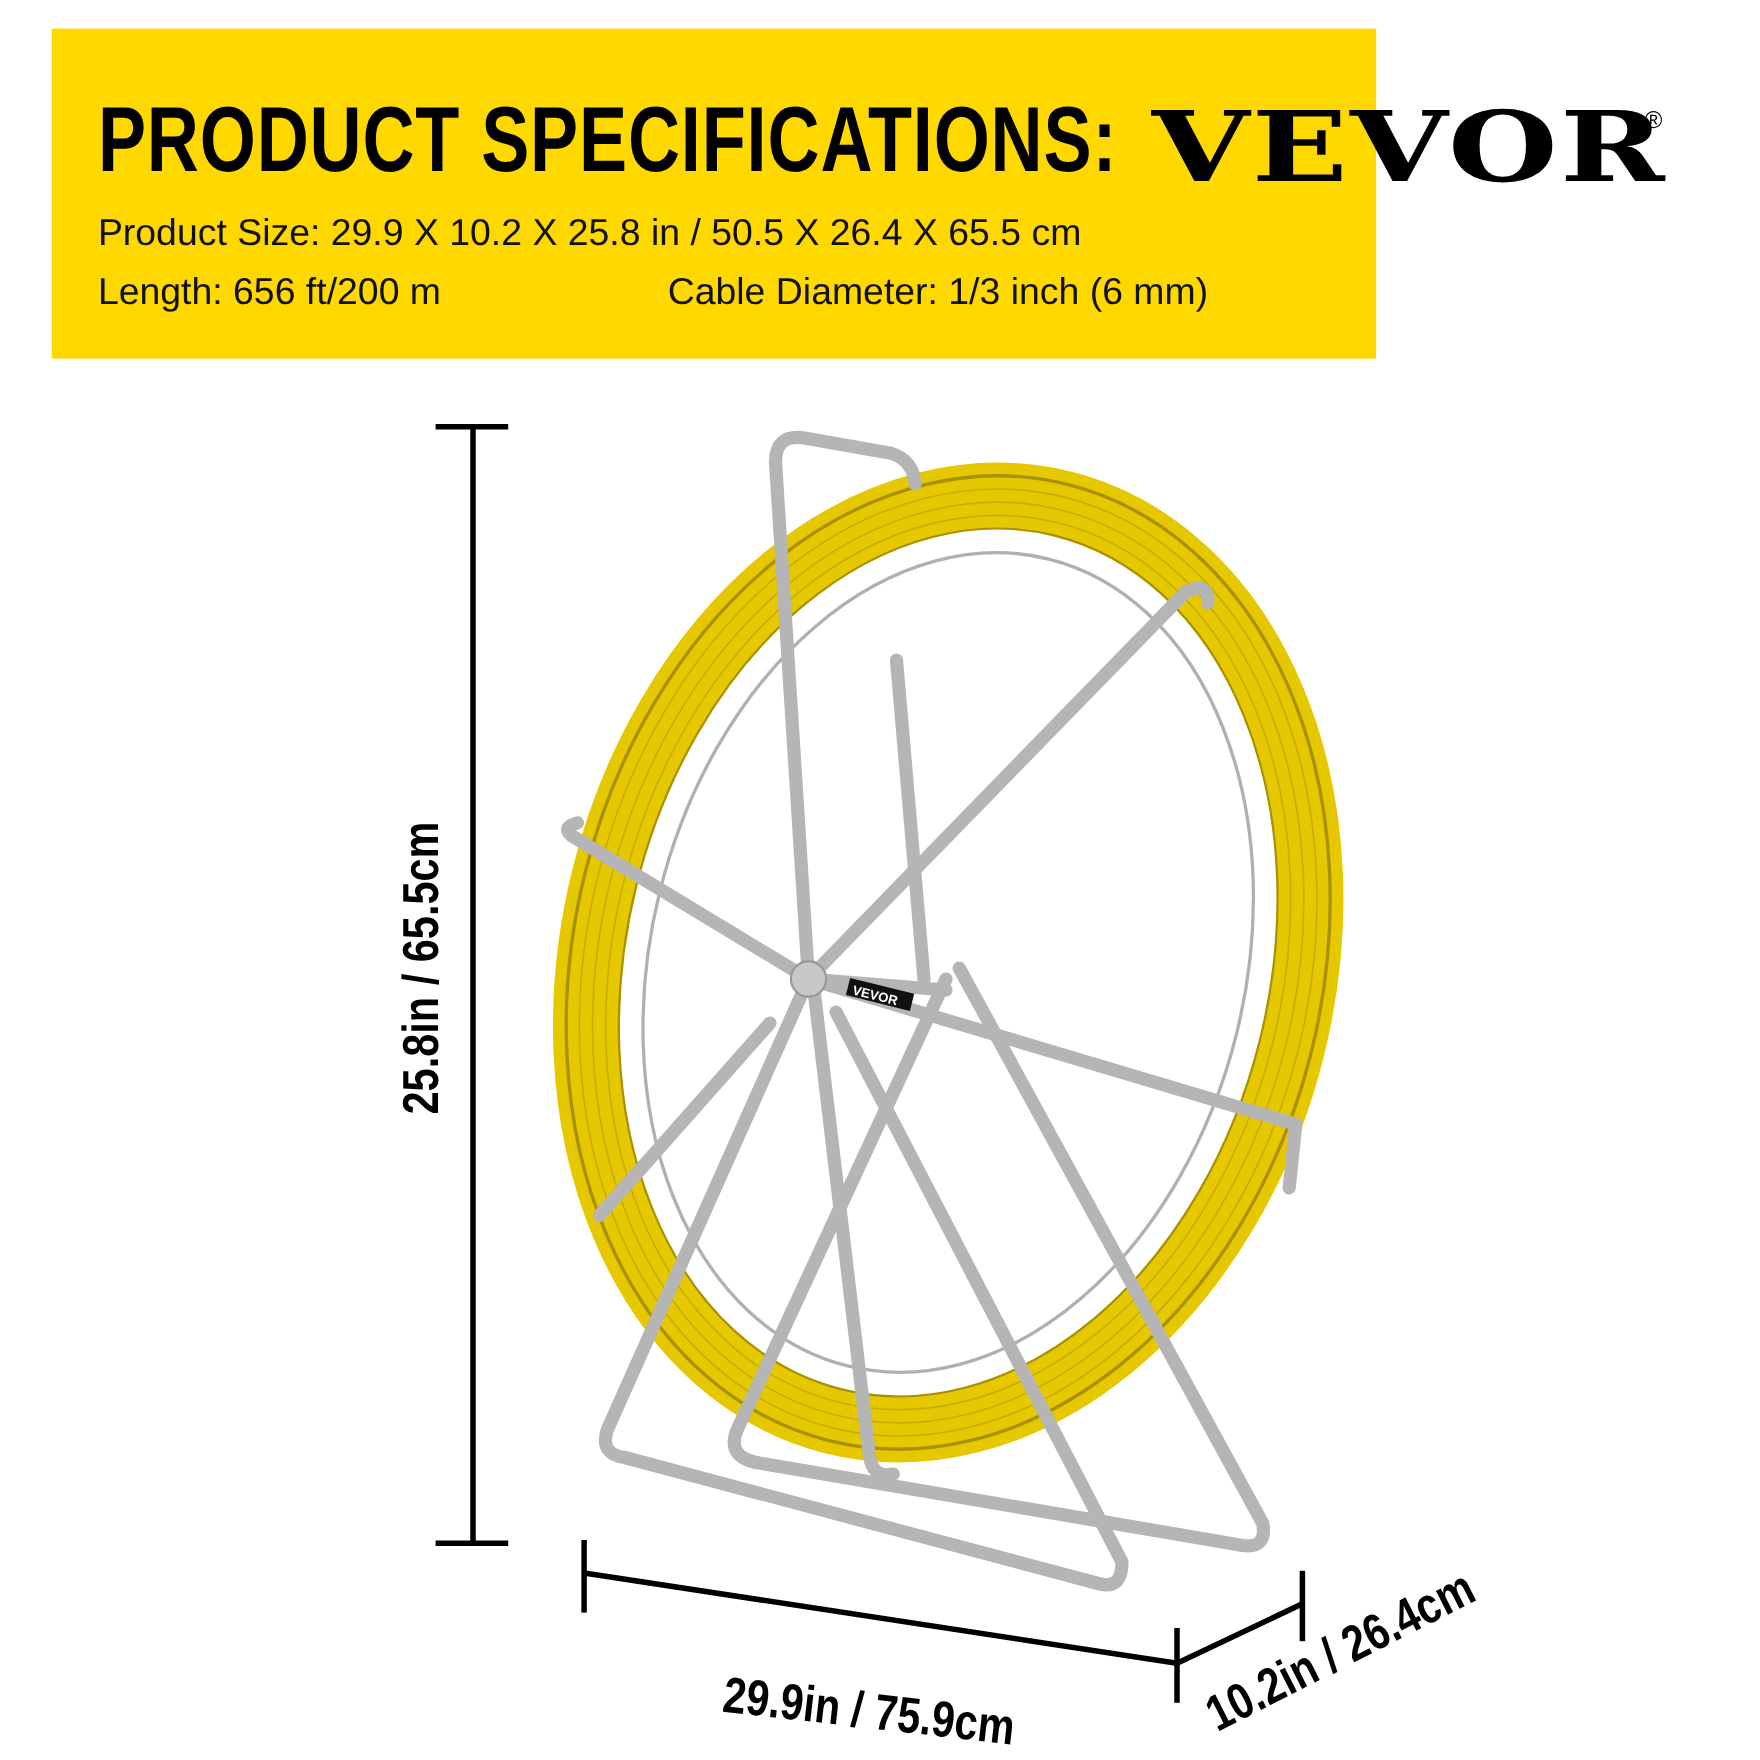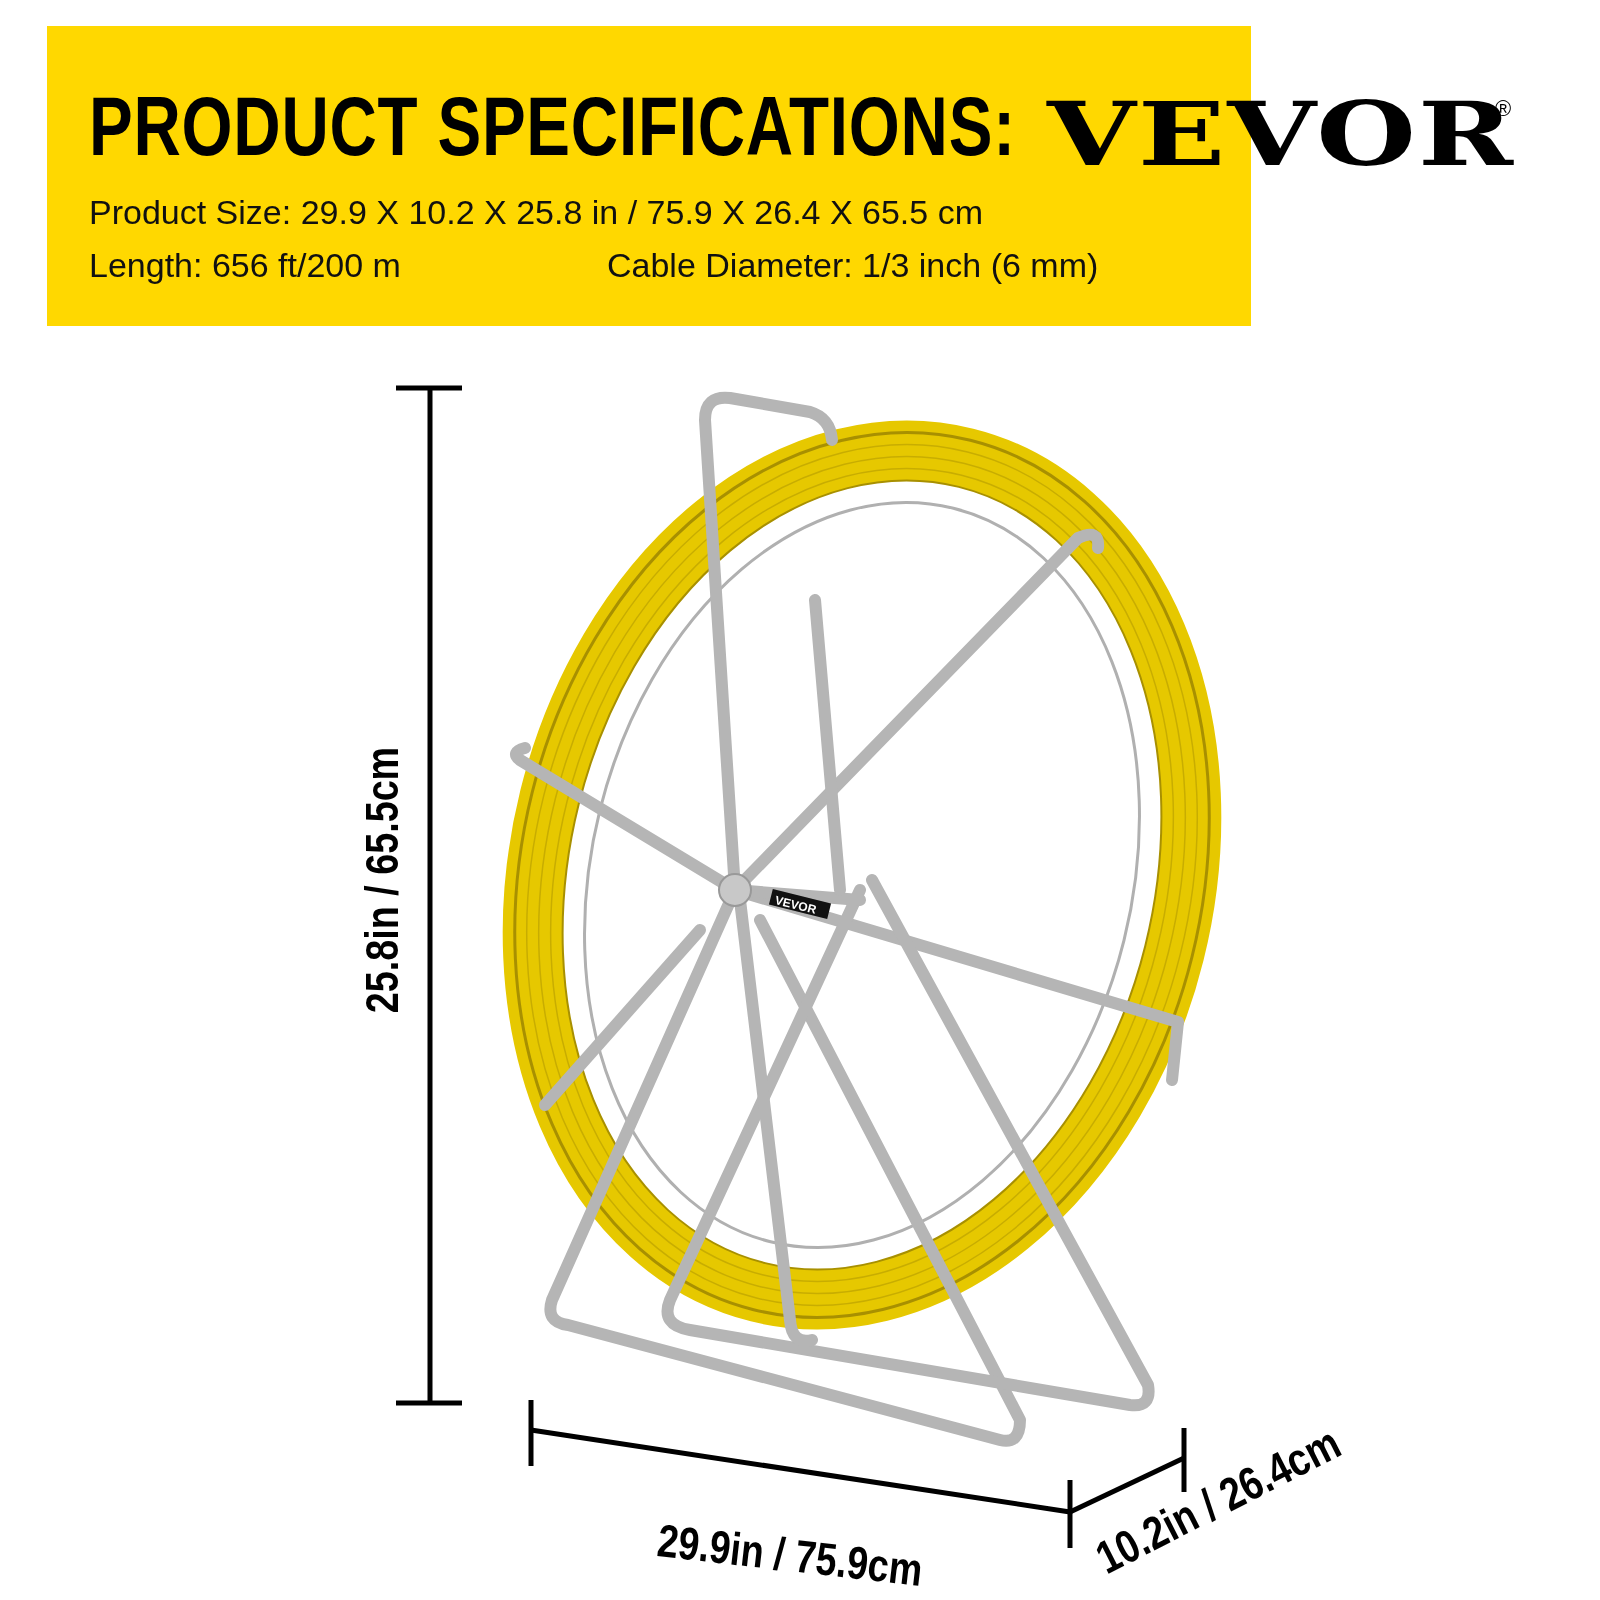--- a/index.html
+++ b/index.html
@@ -18,21 +18,21 @@
   .dim-d { left: 1218px; top: 1500px; transform: translate(-50%, -50%) rotate(-27deg) scaleX(0.82); }
   svg.art { position: absolute; left: 0; top: 0; }
 </style>
 </head>
 <body>
 
 <div class="banner">
   <div class="title">PRODUCT SPECIFICATIONS:</div>
   <div class="brand">VEVOR</div>
   <div class="reg">®</div>
-  <div class="spec size">Product Size: 29.9 X 10.2 X 25.8 in / 75.9 X 26.4 X 65.5 cm</div>
+  <div class="spec size">Product Size: 29.9 X 10.2 X 25.8 in / 50.5 X 26.4 X 65.5 cm</div>
   <div class="spec len">Length: 656 ft/200 m</div>
   <div class="spec dia">Cable Diameter: 1/3 inch (6 mm)</div>
 </div>
 
 <svg class="art" width="1600" height="1600" viewBox="0 0 1600 1600">
 
   <g stroke="#000" stroke-width="5" fill="none">
     <line x1="430" y1="388" x2="430" y2="1403"></line>
     <line x1="396" y1="388" x2="462" y2="388"></line>
     <line x1="396" y1="1403" x2="462" y2="1403"></line>

